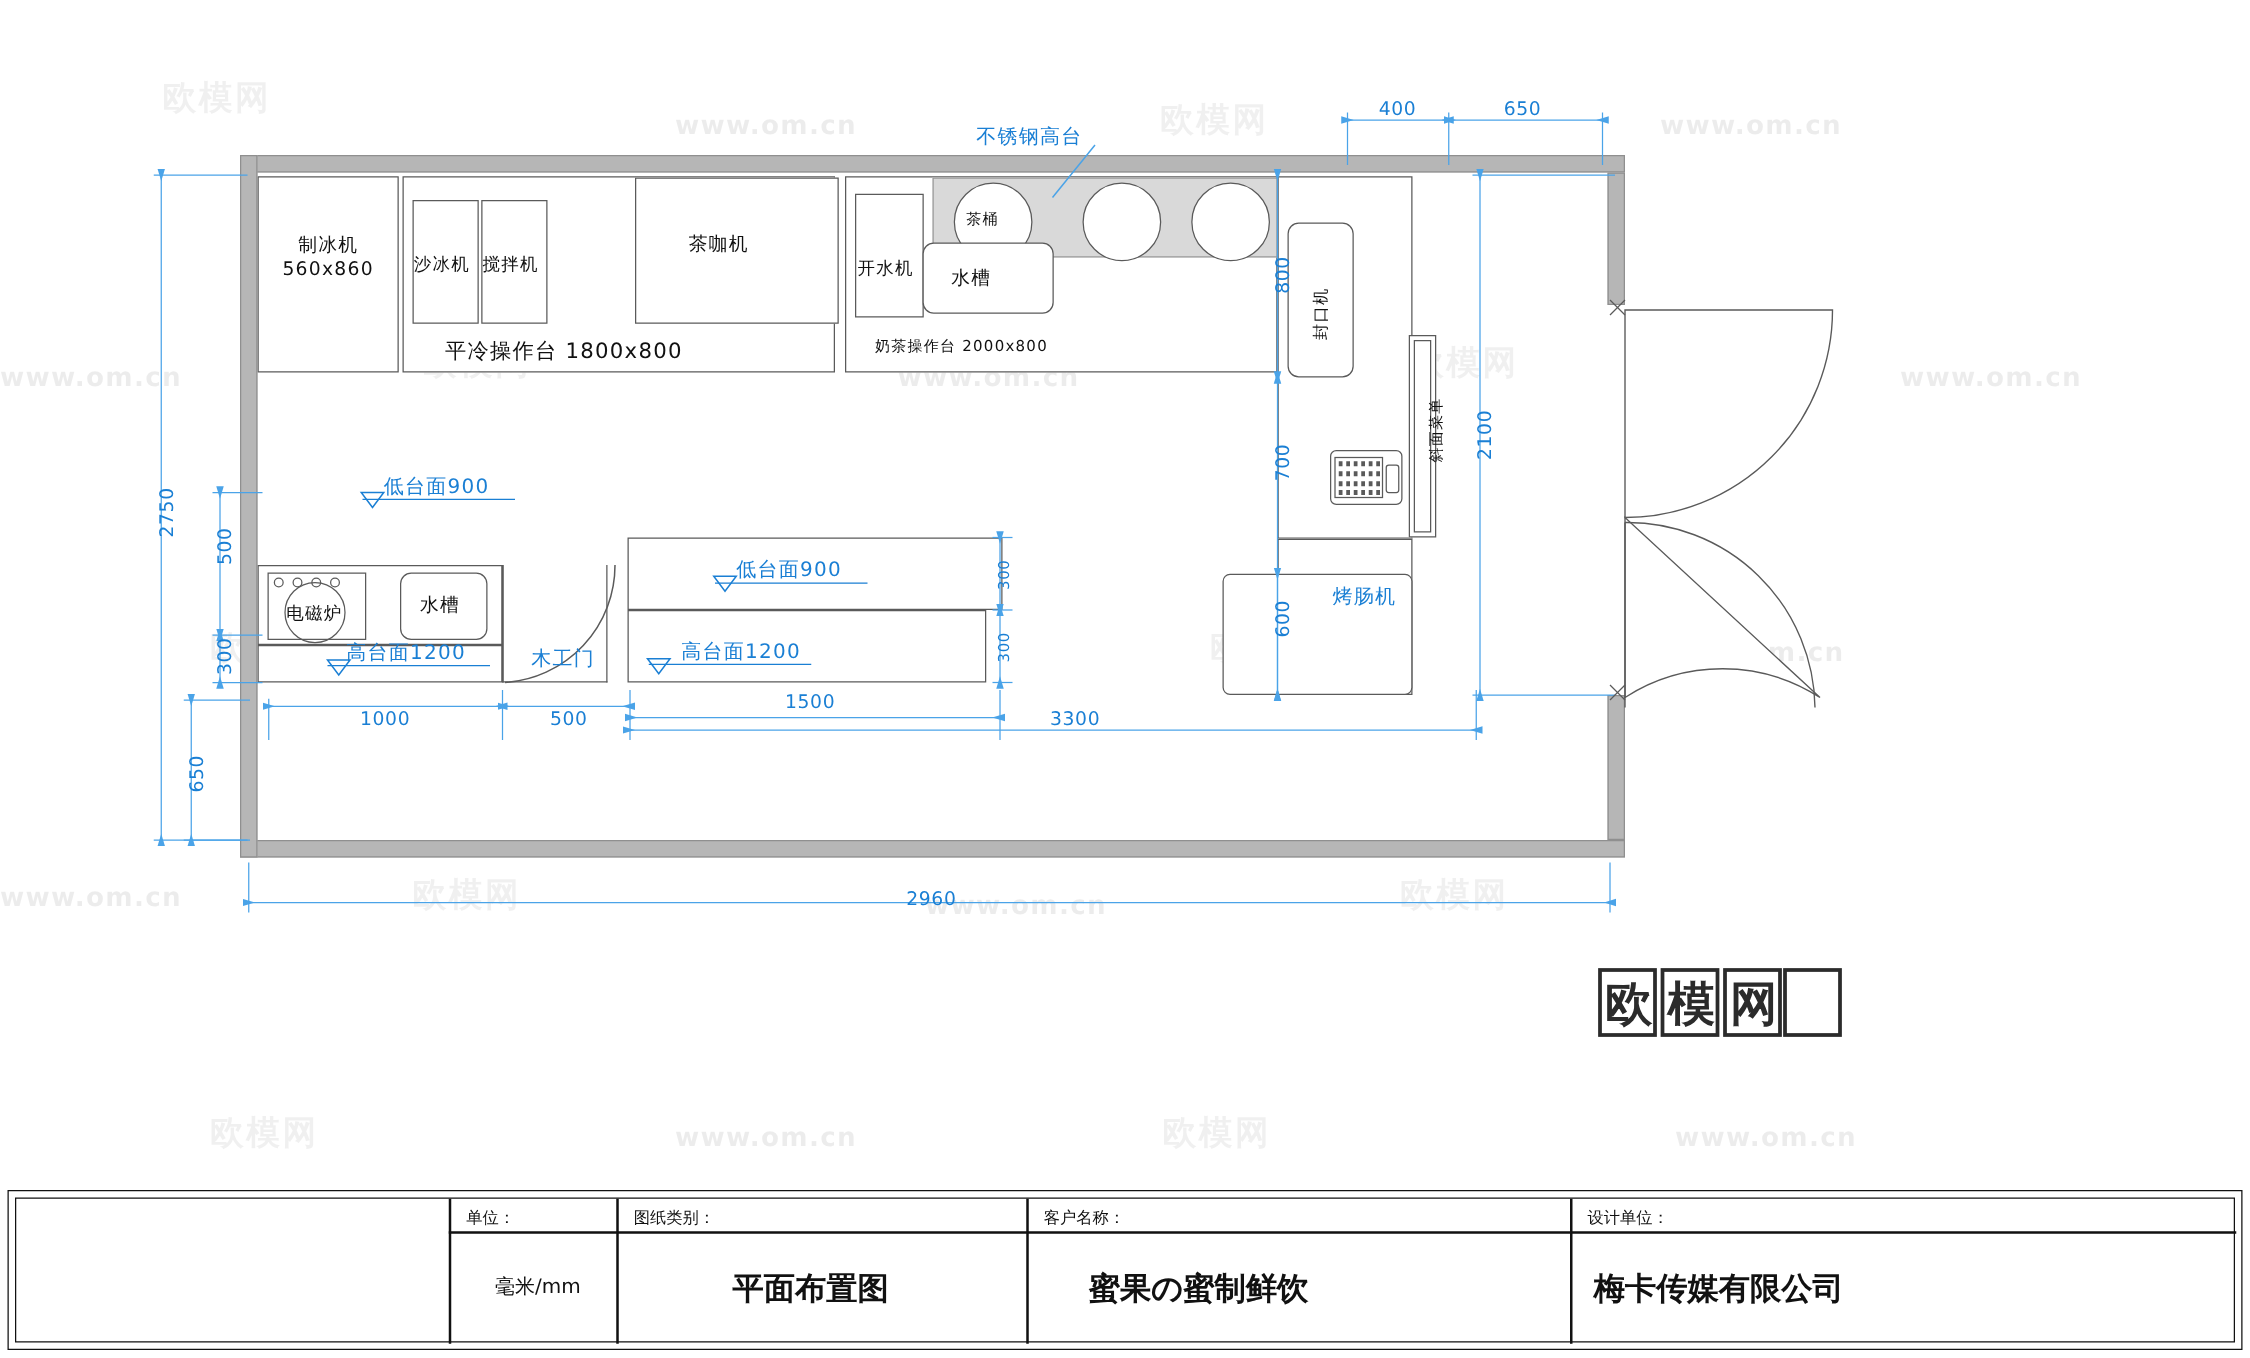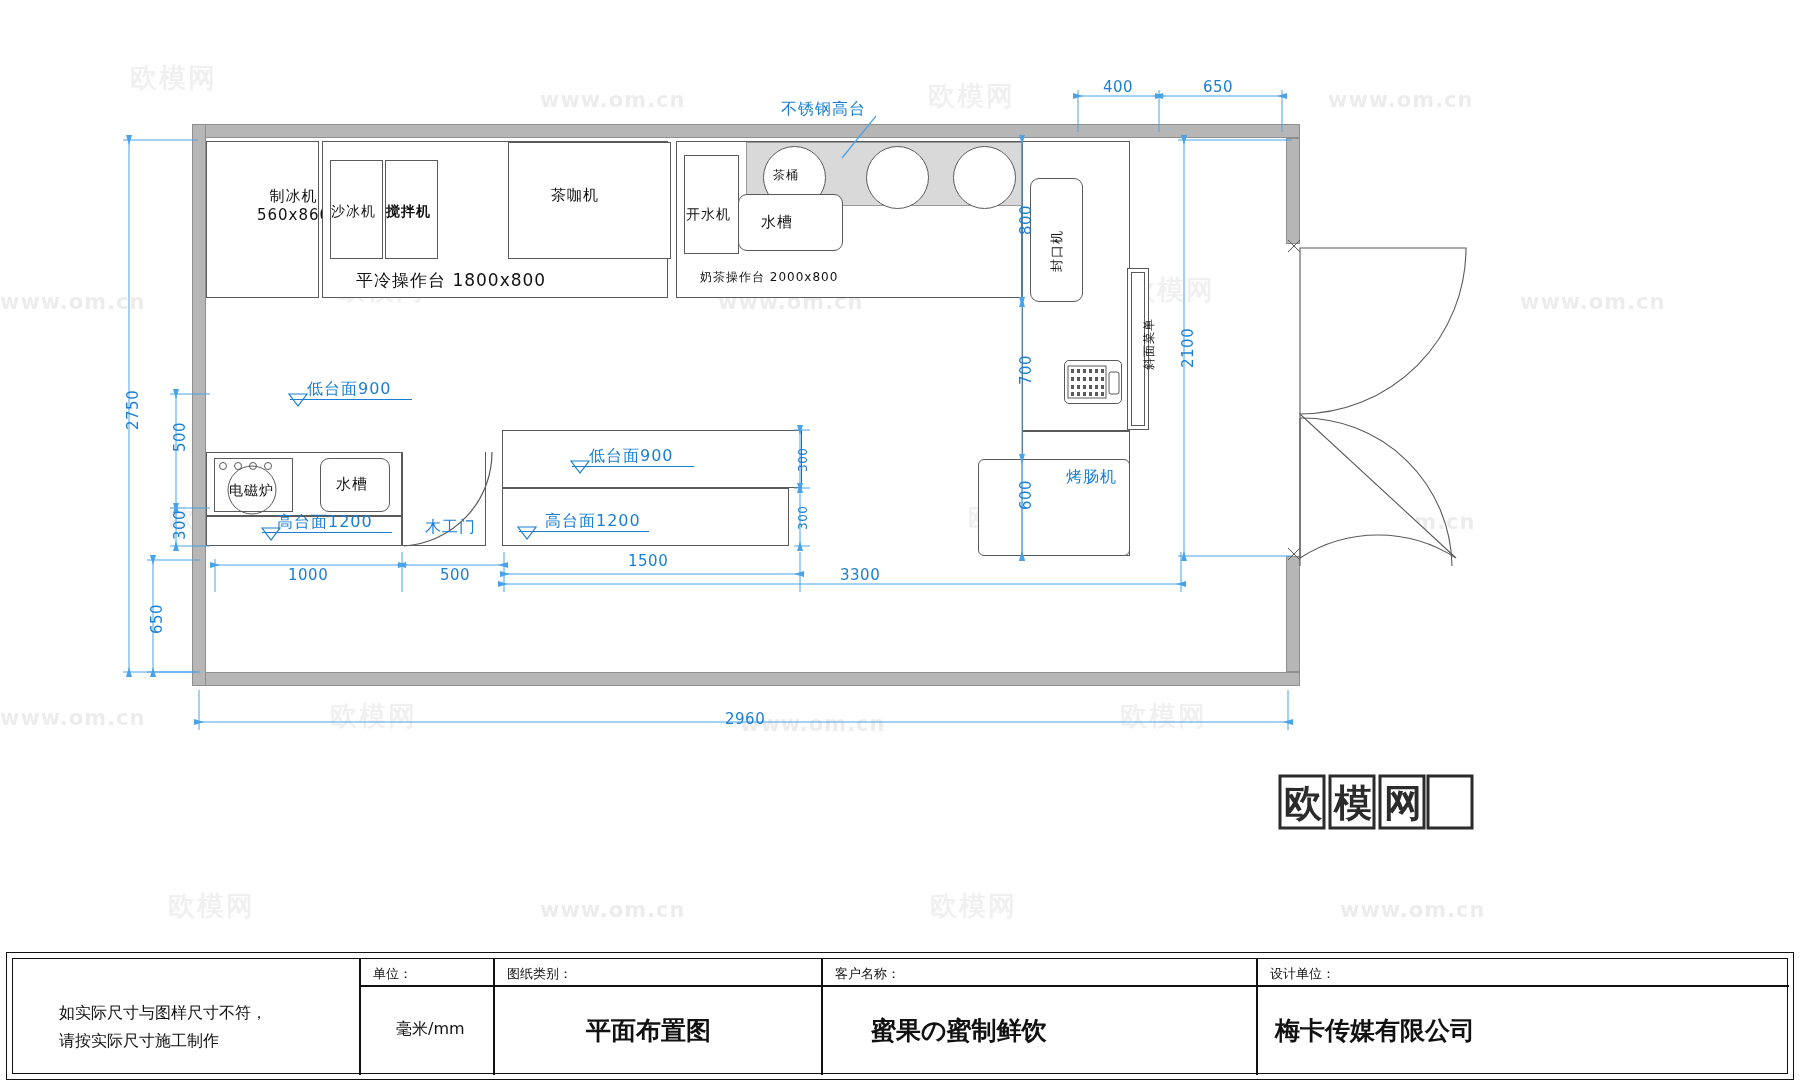--- a/index.html
+++ b/index.html
@@ -94,32 +94,32 @@
   <div class="wm wm-url" style="left:1340px;top:898px;">www.om.cn</div>
 
   <div class="wall" style="left:192px;top:124px;width:1108px;height:14px;"></div>
   <div class="wall" style="left:192px;top:672px;width:1108px;height:14px;"></div>
   <div class="wall" style="left:192px;top:124px;width:14px;height:562px;"></div>
 
   <div class="blk" style="left:1286px;top:138px;width:14px;height:106px;background:#b6b6b6;border:1px solid #8f8f8f;box-sizing:border-box;"></div>
   <div class="blk" style="left:1286px;top:556px;width:14px;height:116px;background:#b6b6b6;border:1px solid #8f8f8f;box-sizing:border-box;"></div>
 
   <div class="box" style="left:206px;top:141px;width:113px;height:157px;"></div>
-  <div class="lbl2" style="left:206px;top:187px;width:113px;padding-left:31px;">
+  <div class="lbl2" style="left:206px;top:187px;width:113px;">
     <span>制冰机</span><br>
     <span>560x860</span>
   </div>
 
   <div class="box" style="left:322px;top:141px;width:346px;height:157px;"></div>
 
   <div class="box" style="left:330px;top:160px;width:53px;height:99px;"></div>
   <div class="lbl" style="left:331px;top:203px;font-size:14px;">沙冰机</div>
 
   <div class="box" style="left:385px;top:160px;width:53px;height:99px;"></div>
-  <div class="lbl" style="left:386px;top:203px;font-size:14px;font-weight:bold;">搅拌机</div>
+  <div class="lbl" style="left:386px;top:203px;font-size:14px;">搅拌机</div>
 
   <div class="box" style="left:508px;top:142px;width:163px;height:117px;"></div>
   <div class="lbl" style="left:551px;top:186px;">茶咖机</div>
 
   <div class="lbl" style="left:356px;top:269px;font-size:17px;">平冷操作台 1800x800</div>
 
   <div class="box" style="left:676px;top:141px;width:346px;height:157px;"></div>
 
   <div class="box" style="left:684px;top:155px;width:55px;height:99px;"></div>
   <div class="lbl" style="left:686px;top:206px;font-size:14px;">开水机</div>
@@ -364,24 +364,20 @@
     <div class="tb-vline" style="left:808px;top:0;height:116px;"></div>
     <div class="tb-vline" style="left:1243px;top:0;height:116px;"></div>
 
     <div class="tb-hline" style="left:346px;top:26px;width:1430px;"></div>
 
     <div class="tb-small" style="left:360px;top:6px;">单位：</div>
     <div class="tb-small" style="left:494px;top:6px;">图纸类别：</div>
     <div class="tb-small" style="left:822px;top:6px;">客户名称：</div>
     <div class="tb-small" style="left:1257px;top:6px;">设计单位：</div>
 
-    <div class="tb-note" style="left:46px;top:40px;text-align:left;">
-      <span>如实际尺寸与图样尺寸不符，</span><br>
-      <span>请按实际尺寸施工制作</span>
-    </div>
 
     <div class="tb-unit" style="left:383px;top:60px;">毫米/mm</div>
     <div class="tb-big" style="left:573px;top:55px;">平面布置图</div>
     <div class="tb-big" style="left:858px;top:55px;text-align:right;">蜜果の蜜制鲜饮</div>
     <div class="tb-big" style="left:1262px;top:55px;">梅卡传媒有限公司</div>
   </div>
 
 </div>
 
 </body></html>

